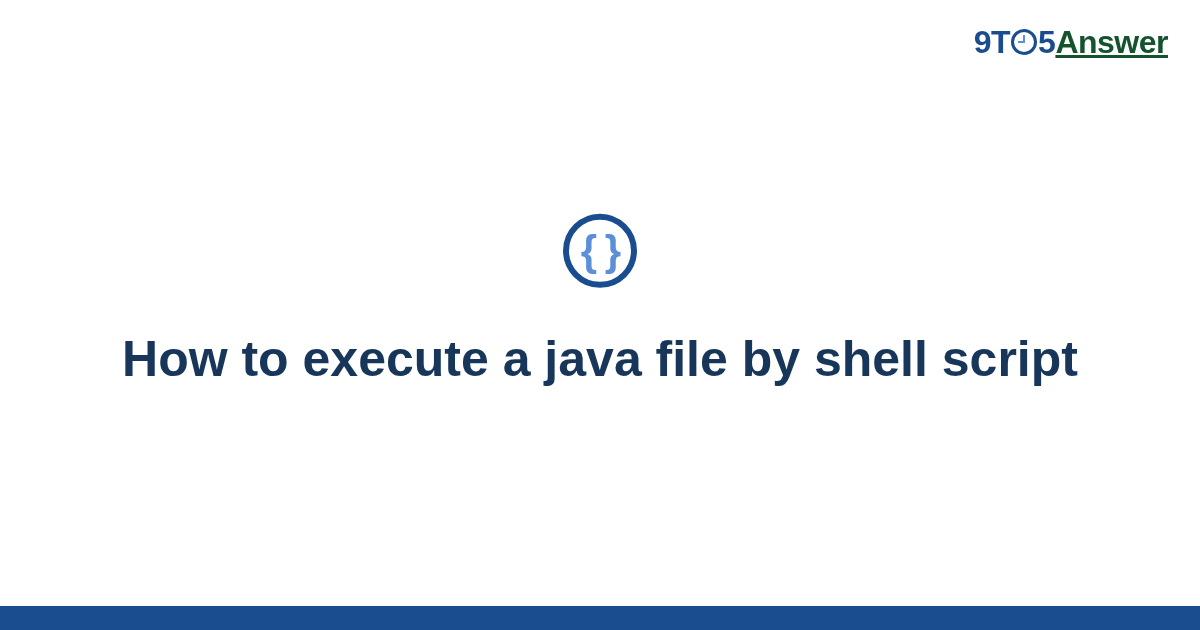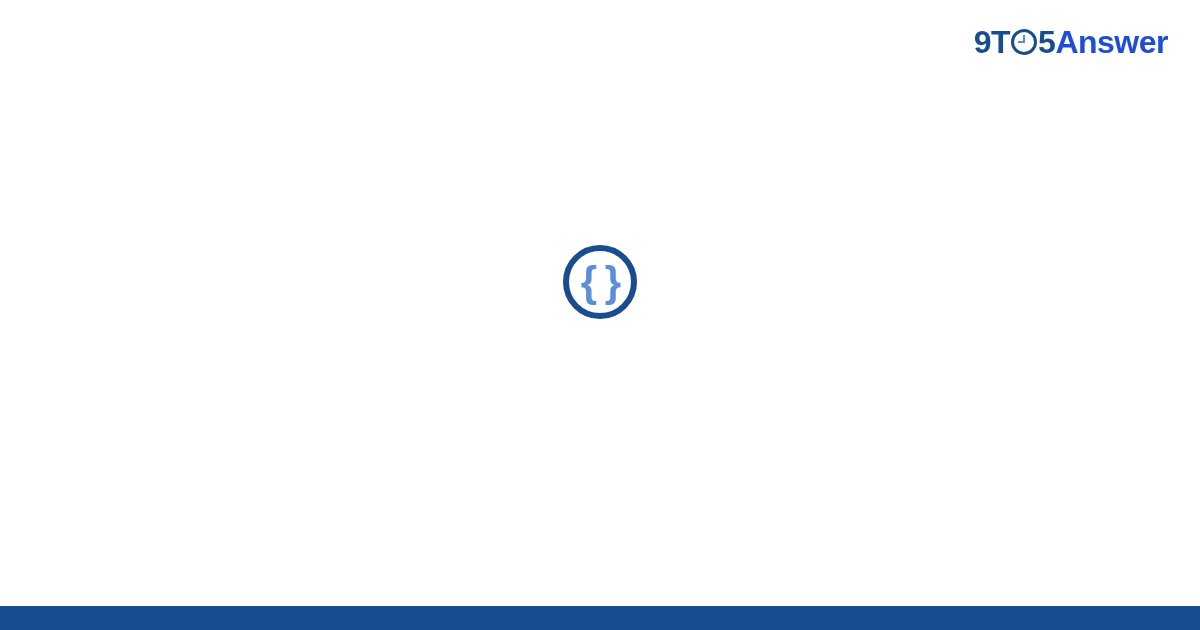--- a/index.html
+++ b/index.html
@@ -58,21 +58,22 @@
       background: #5b8fd8;
       left: 50%;
       top: 50%;
       transform-origin: top;
       transform: translateX(-50%) rotate(90deg);
     }
     .logo .five {
       color: #1a4d8f;
     }
     .logo .answer {
-      color: #1d4ed8;
+      color: #14532d;
+      text-decoration: underline;
     }
     .center-content {
       position: absolute;
       top: 48%;
       left: 50%;
       transform: translate(-50%, -50%);
       width: 100%;
       text-align: center;
     }
     .icon-wrap {
@@ -113,15 +114,16 @@
 <body>
 
 <div class="logo">
   <span class="nine">9</span><span class="t">T</span><span class="clock"></span><span class="five">5</span><span class="answer">Answer</span>
 </div>
 
 <div class="center-content">
   <div class="icon-wrap">
     <span class="braces">{ }</span>
   </div>
+  <h1 class="title">How to execute a java file by shell script</h1>
 </div>
 
 <div class="bottom-bar"></div>
 
 </body></html>

